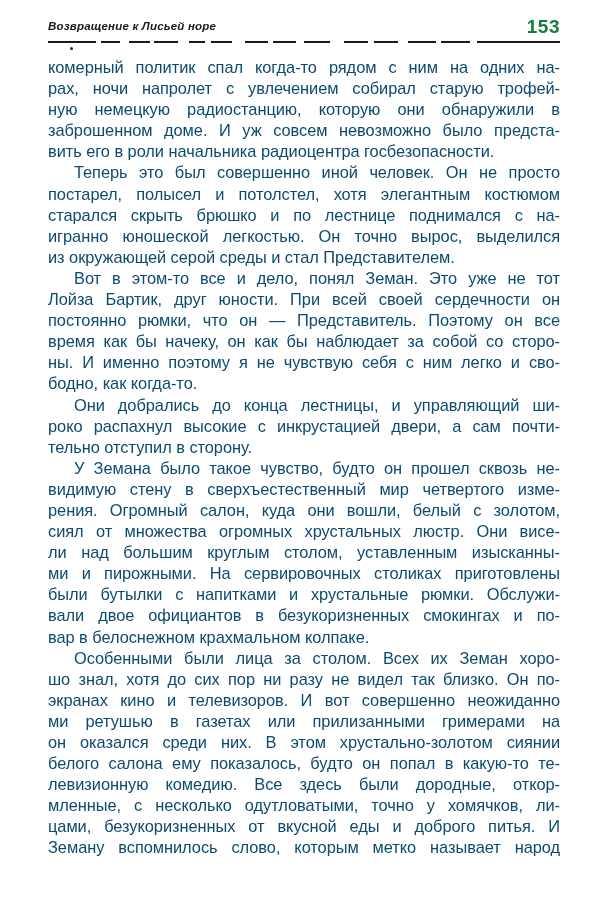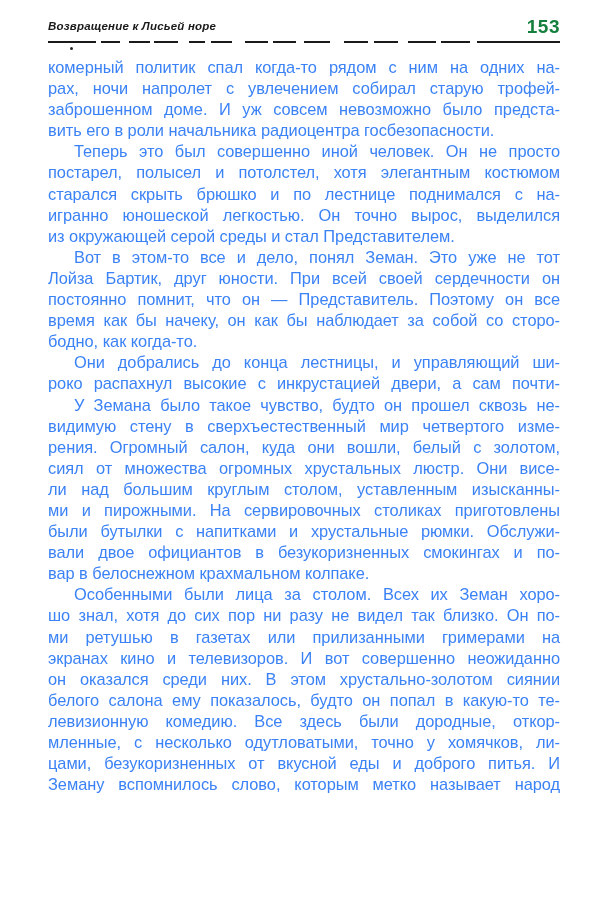--- a/index.html
+++ b/index.html
@@ -93,21 +93,21 @@
   .body-text {
     position: absolute;
     left: 48px;
     top: 57px;
     width: 512px;
   }
   .para {
     margin: 0;
     font-size: 16.4px;
     line-height: 21.1px;
-    color: #3b82f6;
+    color: #0c4a6e;
     letter-spacing: -0.05px;
   }
   .para .ln {
     display: block;
     white-space: nowrap;
   }
   
   .para .ln.j {
     text-align: justify;
     text-align-last: justify;
@@ -144,57 +144,60 @@
   <div class="rule-speck sp10"></div>
   <div class="rule-speck sp11"></div>
   <div class="rule-speck sp12"></div>
   <div class="rule-speck sp13"></div>
   <div class="speck-dot"></div>
 
   <div class="body-text" id="body-text">
       <p class="para">
         <span class="ln j">комерный политик спал когда-то рядом с ним на одних на-</span>
         <span class="ln j">рах, ночи напролет с увлечением собирал старую трофей-</span>
+        <span class="ln j">ную немецкую радиостанцию, которую они обнаружили в</span>
         <span class="ln j">заброшенном доме. И уж совсем невозможно было предста-</span>
         <span class="ln j last">вить его в роли начальника радиоцентра госбезопасности.</span>
       </p>
       <p class="para">
         <span class="ln j"><span class="indent"></span>Теперь это был совершенно иной человек. Он не просто</span>
         <span class="ln j">постарел, полысел и потолстел, хотя элегантным костюмом</span>
         <span class="ln j">старался скрыть брюшко и по лестнице поднимался с на-</span>
         <span class="ln j">игранно юношеской легкостью. Он точно вырос, выделился</span>
         <span class="ln j last">из окружающей серой среды и стал Представителем.</span>
       </p>
       <p class="para">
         <span class="ln j"><span class="indent"></span>Вот в этом-то все и дело, понял Земан. Это уже не тот</span>
         <span class="ln j">Лойза Бартик, друг юности. При всей своей сердечности он</span>
-        <span class="ln j">постоянно помнит, что он — Представитель. Поэтому он все</span>
+        <span class="ln j">постоянно рюмки, что он — Представитель. Поэтому он все</span>
         <span class="ln j">время как бы начеку, он как бы наблюдает за собой со сторо-</span>
+        <span class="ln j">ны. И именно поэтому я не чувствую себя с ним легко и сво-</span>
         <span class="ln j last">бодно, как когда-то.</span>
       </p>
       <p class="para">
         <span class="ln j"><span class="indent"></span>Они добрались до конца лестницы, и управляющий ши-</span>
         <span class="ln j">роко распахнул высокие с инкрустацией двери, а сам почти-</span>
+        <span class="ln j last">тельно отступил в сторону.</span>
       </p>
       <p class="para">
         <span class="ln j"><span class="indent"></span>У Земана было такое чувство, будто он прошел сквозь не-</span>
         <span class="ln j">видимую стену в сверхъестественный мир четвертого изме-</span>
         <span class="ln j">рения. Огромный салон, куда они вошли, белый с золотом,</span>
         <span class="ln j">сиял от множества огромных хрустальных люстр. Они висе-</span>
         <span class="ln j">ли над большим круглым столом, уставленным изысканны-</span>
         <span class="ln j">ми и пирожными. На сервировочных столиках приготовлены</span>
         <span class="ln j">были бутылки с напитками и хрустальные рюмки. Обслужи-</span>
         <span class="ln j">вали двое официантов в безукоризненных смокингах и по-</span>
         <span class="ln j last">вар в белоснежном крахмальном колпаке.</span>
       </p>
       <p class="para">
         <span class="ln j"><span class="indent"></span>Особенными были лица за столом. Всех их Земан хоро-</span>
         <span class="ln j">шо знал, хотя до сих пор ни разу не видел так близко. Он по-</span>
+        <span class="ln j">экранах кино и телевизоров. И вот совершенно неожиданно</span>
         <span class="ln j">ми ретушью в газетах или прилизанными гримерами на</span>
-        <span class="ln j">экранах кино и телевизоров. И вот совершенно неожиданно</span>
         <span class="ln j">он оказался среди них. В этом хрустально-золотом сиянии</span>
         <span class="ln j">белого салона ему показалось, будто он попал в какую-то те-</span>
         <span class="ln j">левизионную комедию. Все здесь были дородные, откор-</span>
         <span class="ln j">мленные, с несколько одутловатыми, точно у хомячков, ли-</span>
         <span class="ln j">цами, безукоризненных от вкусной еды и доброго питья. И</span>
         <span class="ln j">Земану вспомнилось слово, которым метко называет народ</span>
       </p>
     </div>
 
 </div>

